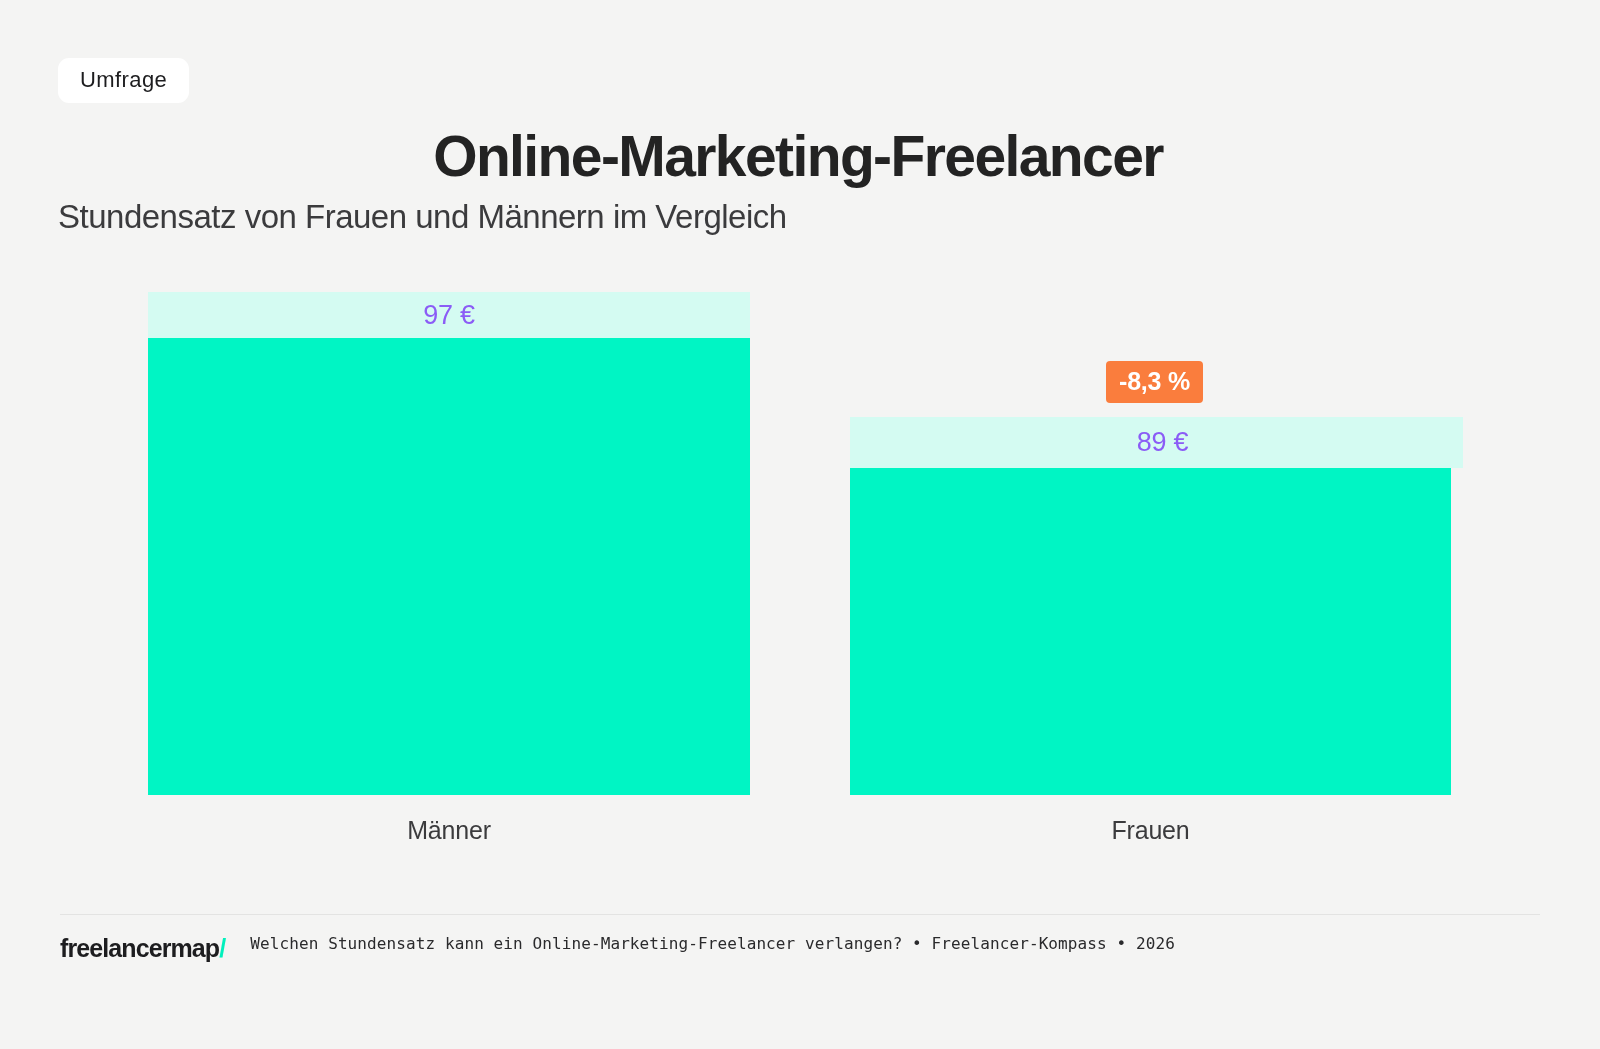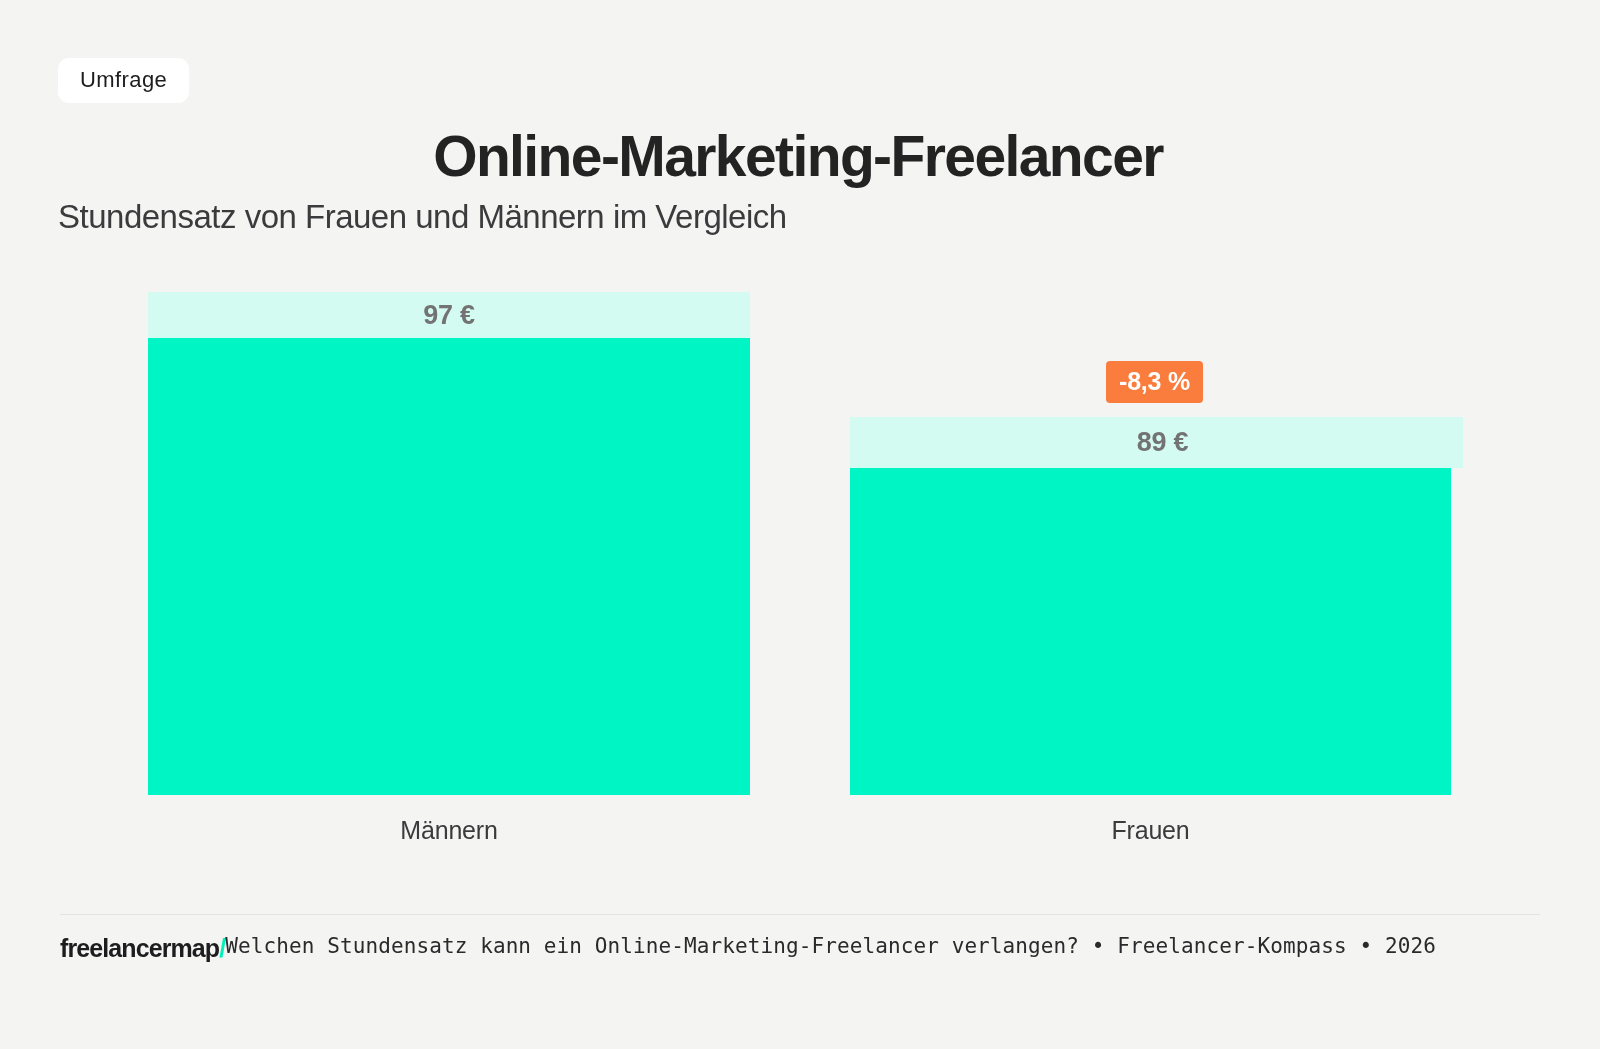--- a/index.html
+++ b/index.html
@@ -86,22 +86,22 @@
     left: 0;
     top: 0;
     width: 100%;
     background: #d4fbf2;
     display: flex;
     align-items: center;
     justify-content: center;
   }
   .bar-value {
     font-size: 27px;
-    font-weight: 700;
-    color: #737373;
+    font-weight: 400;
+    color: #8b5cf6;
     letter-spacing: -0.2px;
     line-height: 1;
   }
   .cat-label {
     position: absolute;
     text-align: center;
     font-size: 25px;
     font-weight: 400;
     color: #3b3b3d;
     letter-spacing: -0.2px;
@@ -144,22 +144,23 @@
     color: #1d1d1f;
     letter-spacing: -0.9px;
     line-height: 1;
     white-space: nowrap;
   }
   .logo-slash {
     color: #00f0bc;
     font-weight: 700;
   }
   .footer-note {
+    margin-left: 25px;
     font-family: "DejaVu Sans Mono", "Liberation Mono", monospace;
-    font-size: 21px;
+    font-size: 16px;
     color: #2a2a2c;
     letter-spacing: 0.1px;
     line-height: 1;
     white-space: nowrap;
   }
 </style>
 </head>
 <body>
 
 <div class="page">
@@ -171,21 +172,21 @@
   </div>
 
   <div class="chart">
 
     <div class="bar-group" style="left:148px; top:292px; width:602px; height:503px;">
       <div class="bar"></div>
       <div class="bar-cap" style="height:46px;">
         <span class="bar-value">97 €</span>
       </div>
     </div>
-    <div class="cat-label" style="left:148px; top:818px; width:602px;">Männern</div>
+    <div class="cat-label" style="left:148px; top:818px; width:602px;">Männer</div>
 
     <div class="bar-group" style="left:850px; top:417px; width:601px; height:378px;">
       <div class="bar"></div>
       <div class="bar-cap" style="height:51px;padding-left:12px;">
         <span class="bar-value">89 €</span>
       </div>
     </div>
     <div class="cat-label" style="left:850px; top:818px; width:601px;">Frauen</div>
 
     <div class="delta-badge" style="left:1106px; top:361px;">-8,3 %</div>

